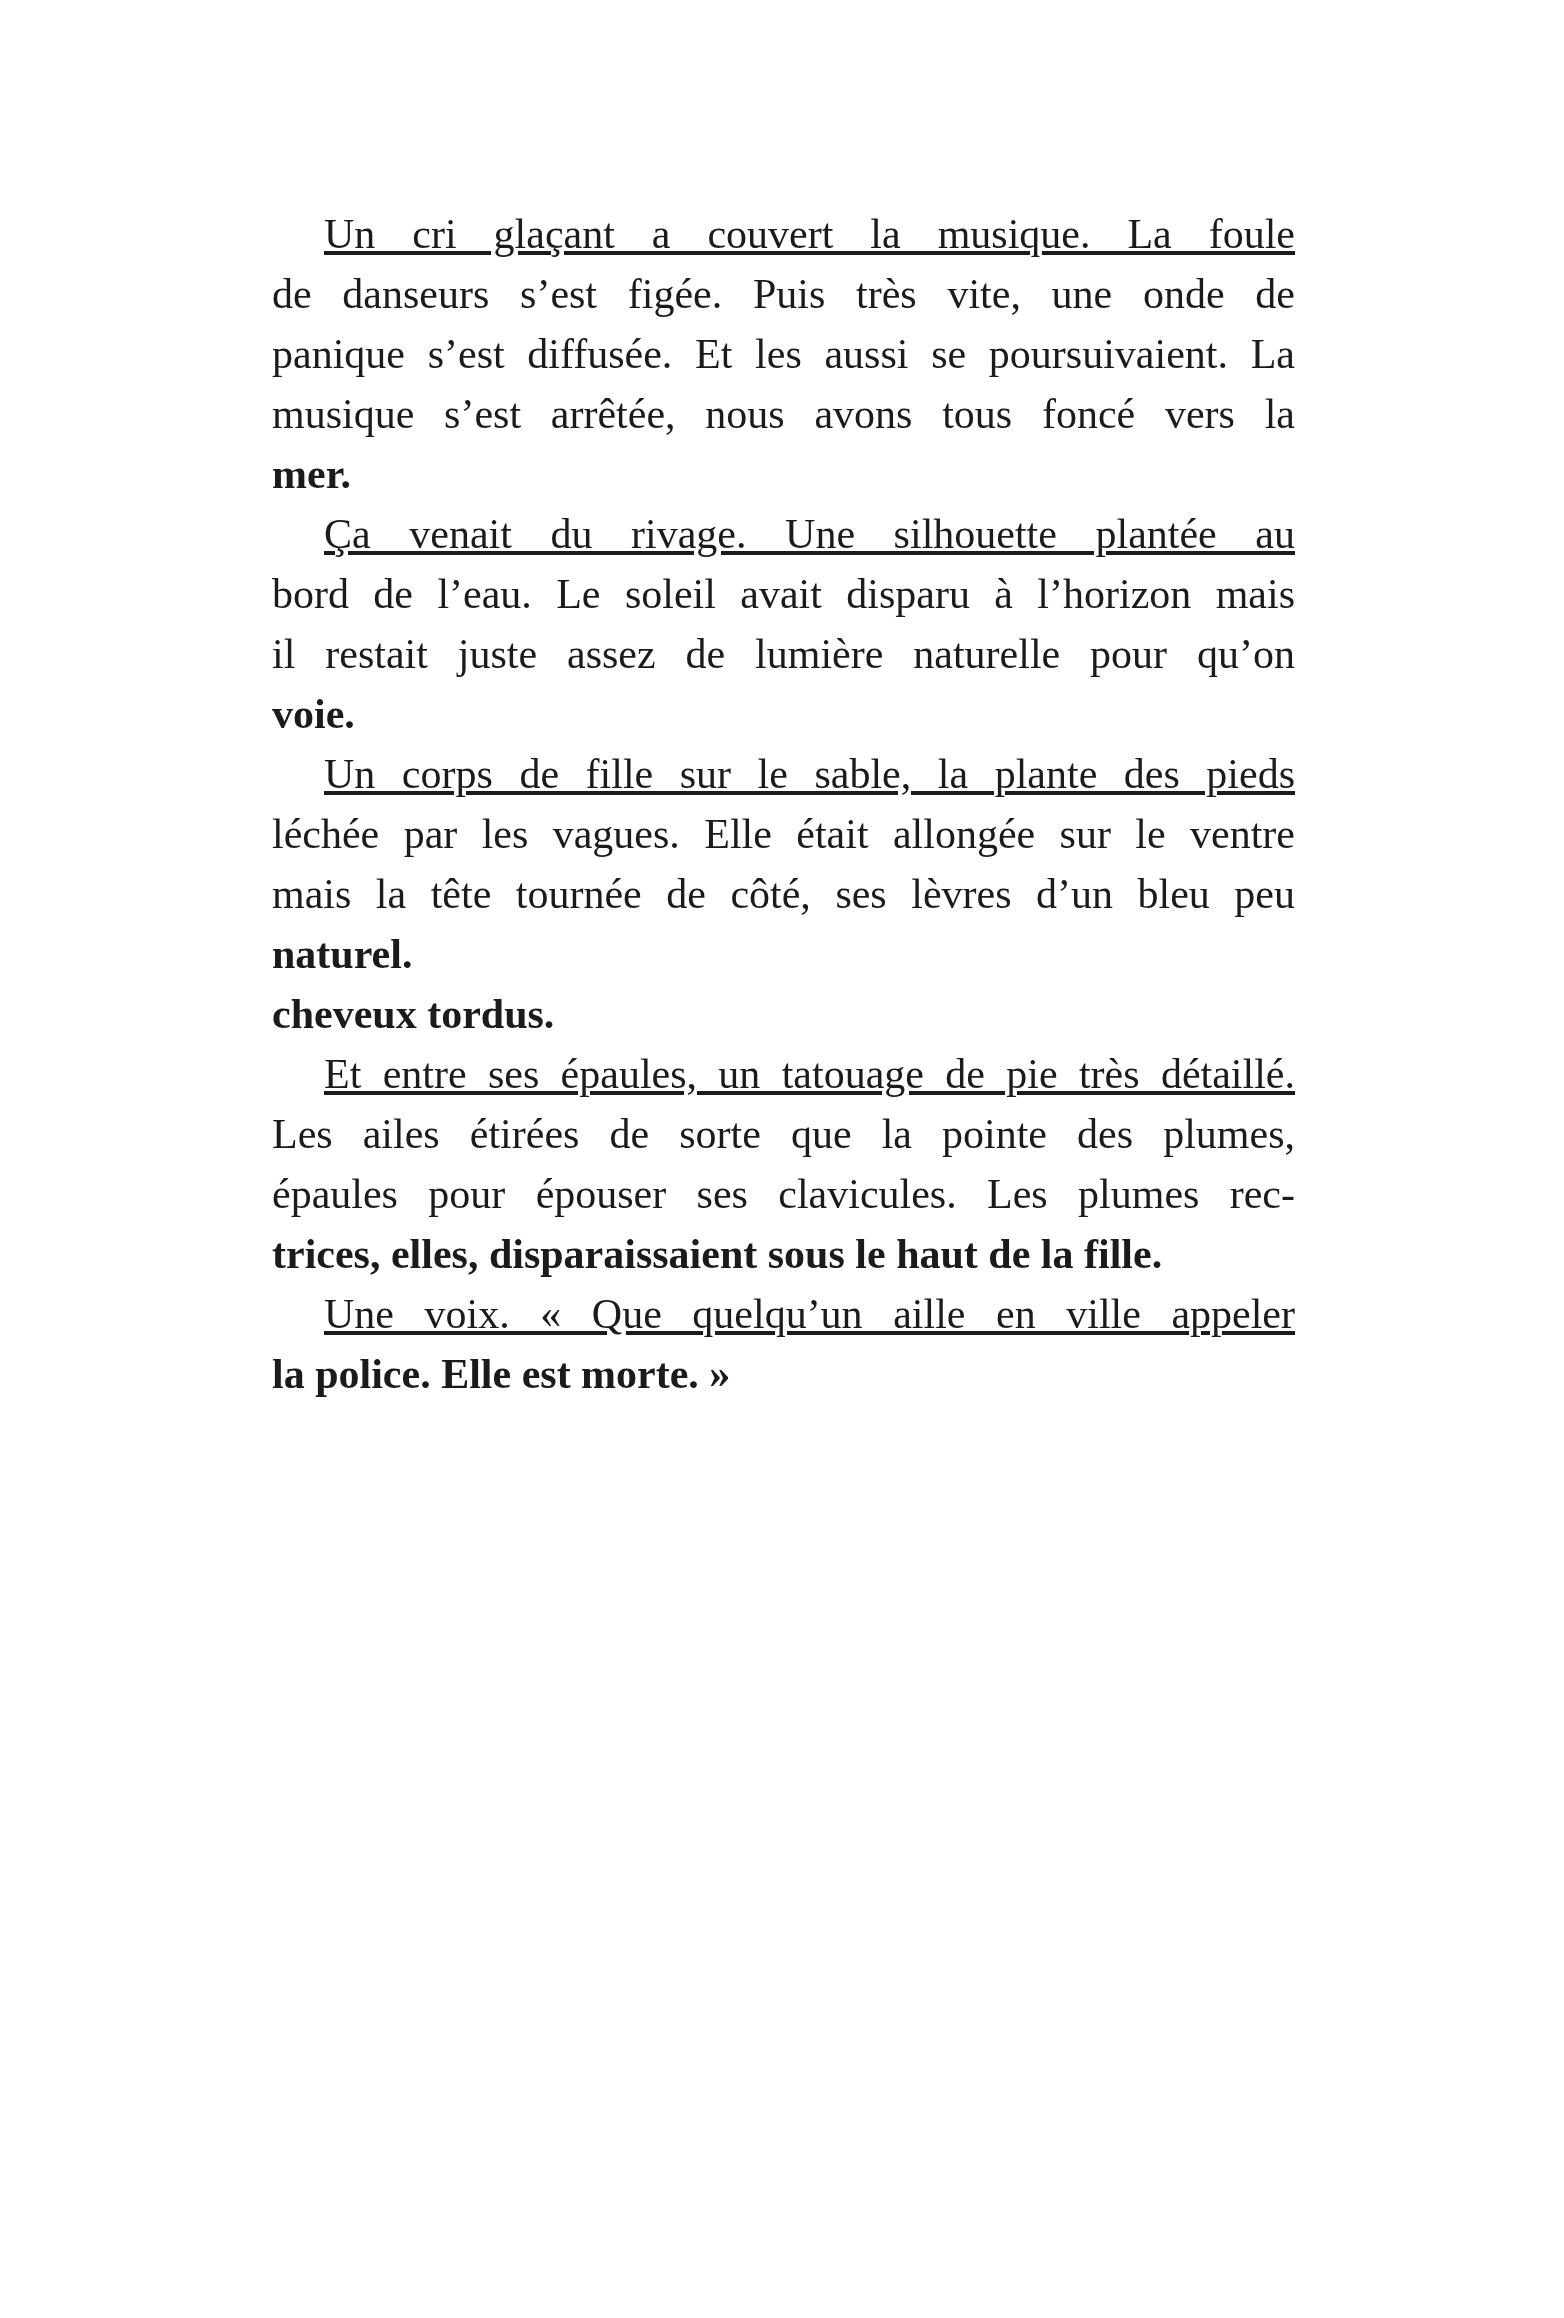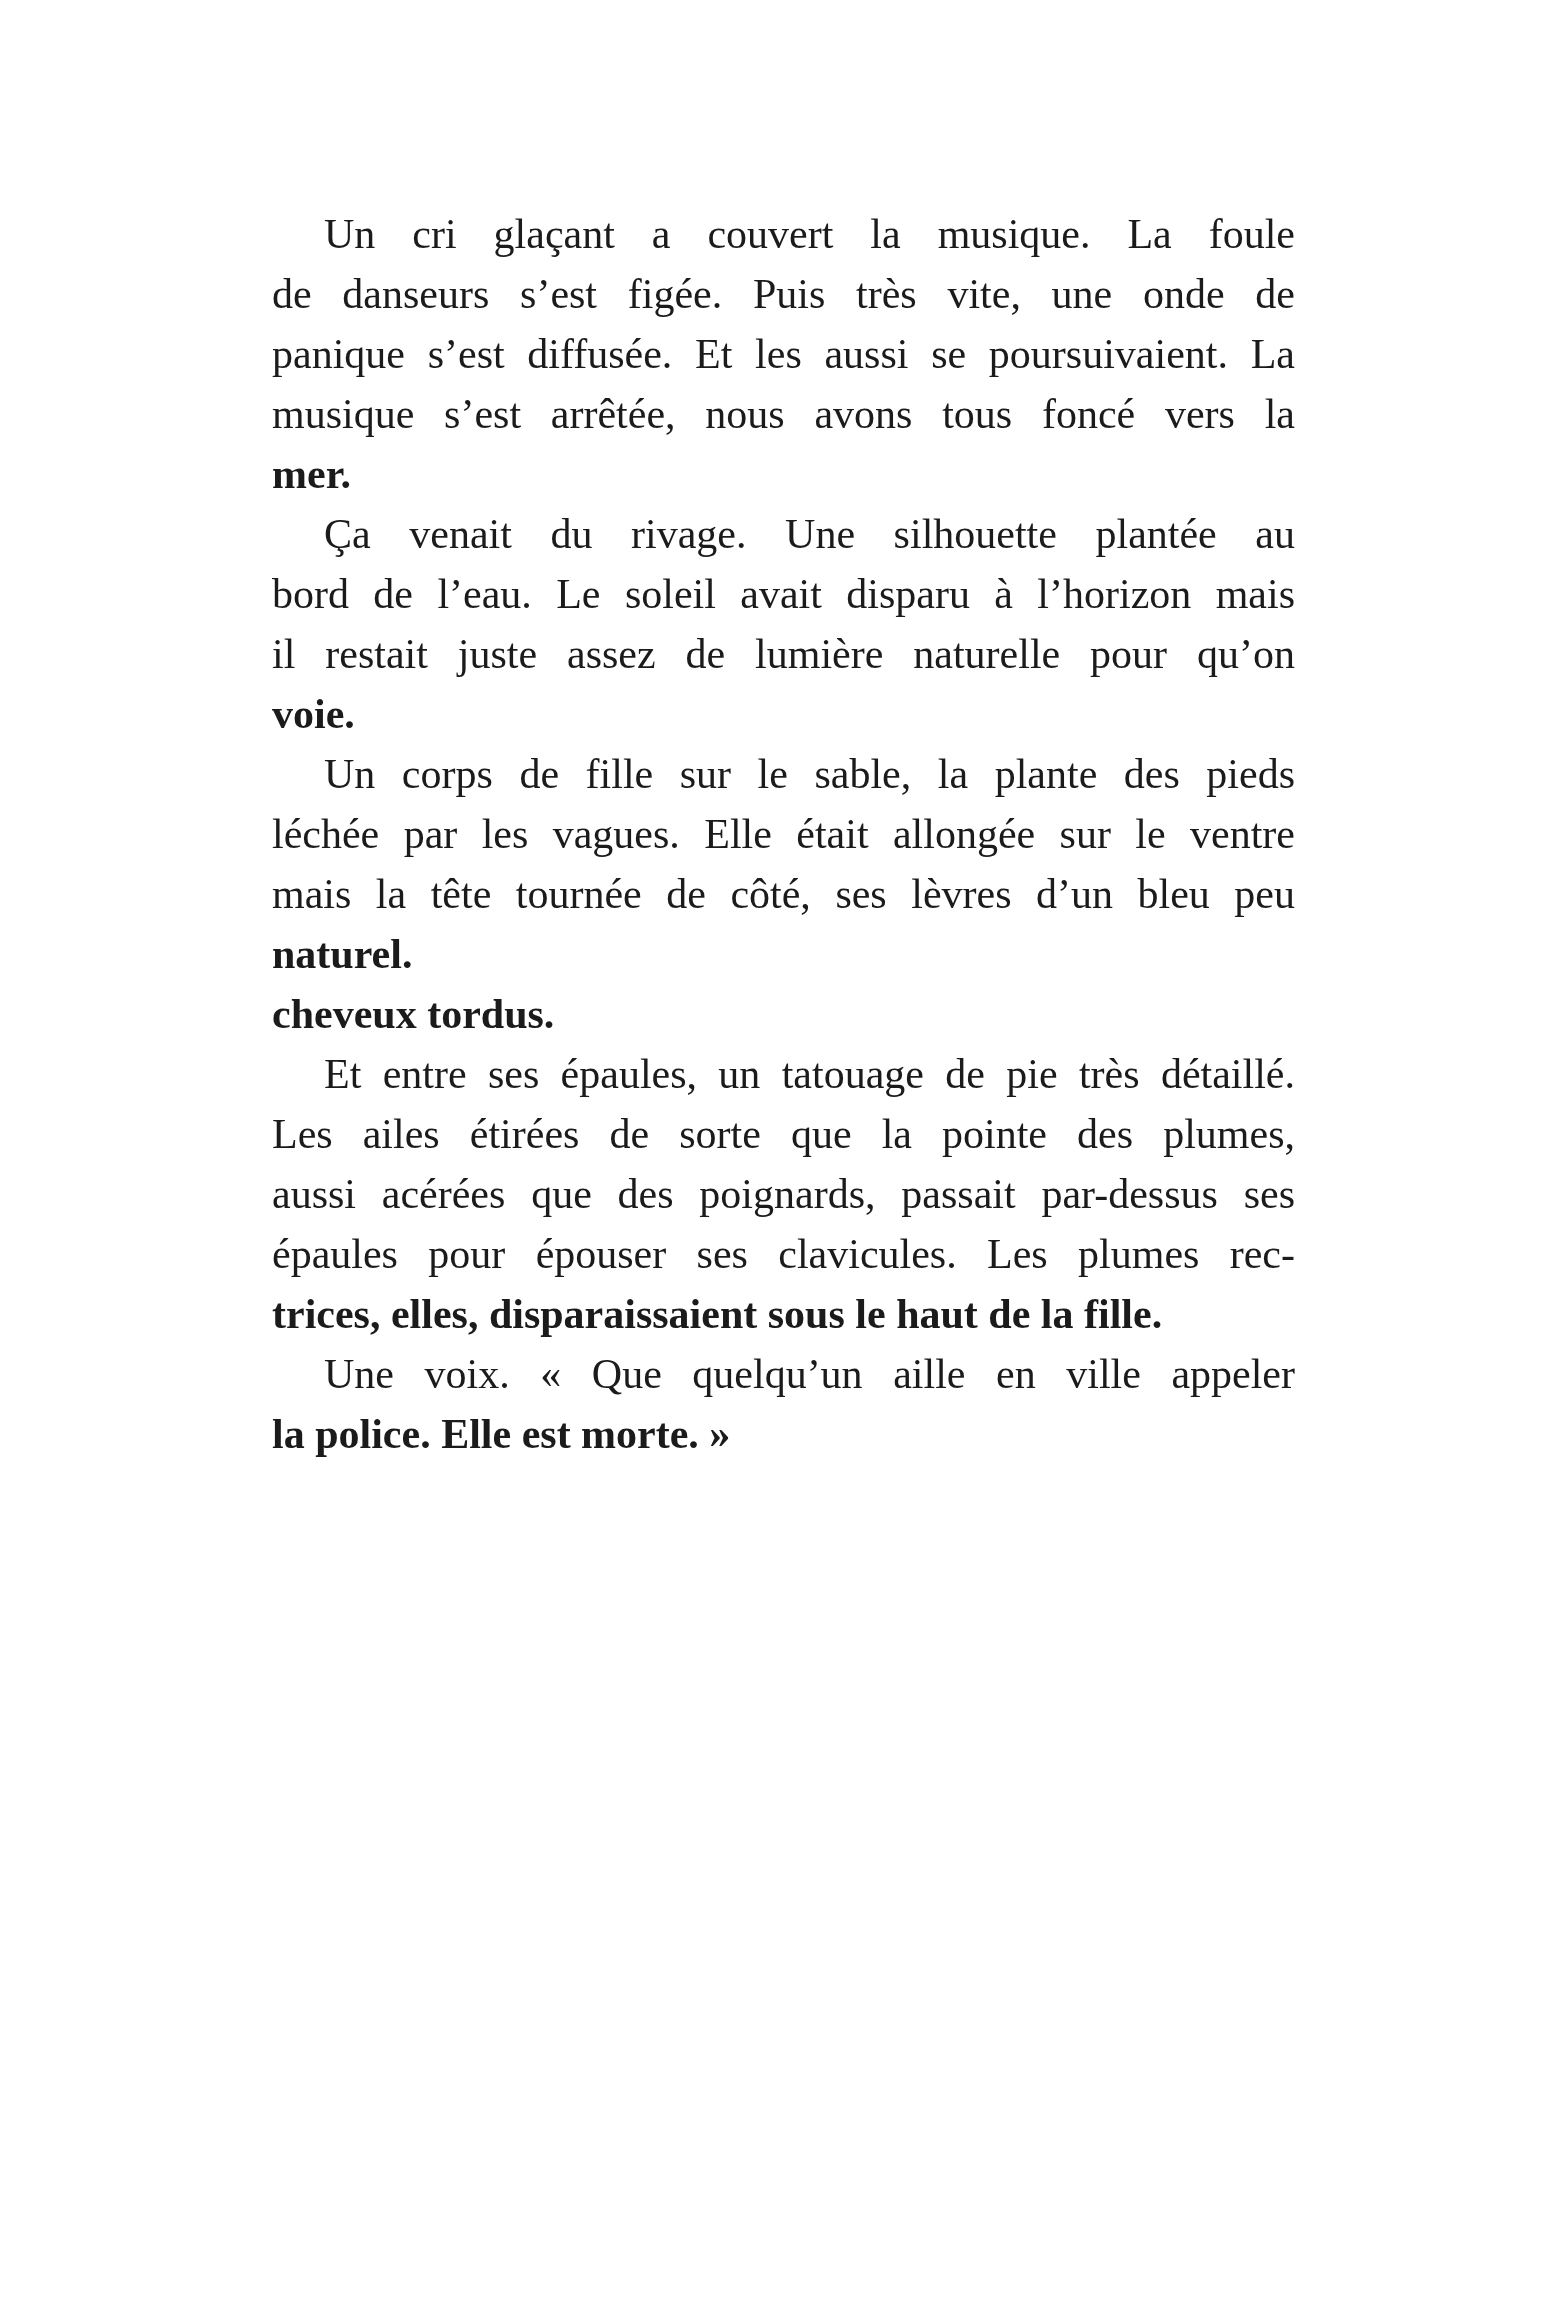--- a/index.html
+++ b/index.html
@@ -35,20 +35,21 @@
   .line {
     text-align: justify;
     text-align-last: justify;
   }
   .line.last {
     text-align-last: left;
     font-weight: bold;
   }
   .line.indent {
     text-indent: 52px;
+    text-decoration: underline;
   }
 </style>
 </head>
 <body>
 
 <div class="book-page">
   <div class="text-block">
       <div class="paragraph">
         <div class="line indent">Un cri glaçant a couvert la musique. La foule</div>
         <div class="line">de danseurs s’est figée. Puis très vite, une onde de</div>
@@ -67,21 +68,20 @@
         <div class="line">léchée par les vagues. Elle était allongée sur le ventre</div>
         <div class="line">mais la tête tournée de côté, ses lèvres d’un bleu peu</div>
         <div class="line last">naturel.</div>
       </div>
       <div class="paragraph">
         <div class="line last">cheveux tordus.</div>
       </div>
       <div class="paragraph">
         <div class="line indent">Et entre ses épaules, un tatouage de pie très détaillé.</div>
         <div class="line">Les ailes étirées de sorte que la pointe des plumes,</div>
-        <div class="line">aussi acérées que des poignards, passait par-dessus ses</div>
         <div class="line">épaules pour épouser ses clavicules. Les plumes rec-</div>
         <div class="line last">trices, elles, disparaissaient sous le haut de la fille.</div>
       </div>
       <div class="paragraph">
         <div class="line indent">Une voix. « Que quelqu’un aille en ville appeler</div>
         <div class="line last">la police. Elle est morte. »</div>
       </div>
     </div>
 </div>
 

